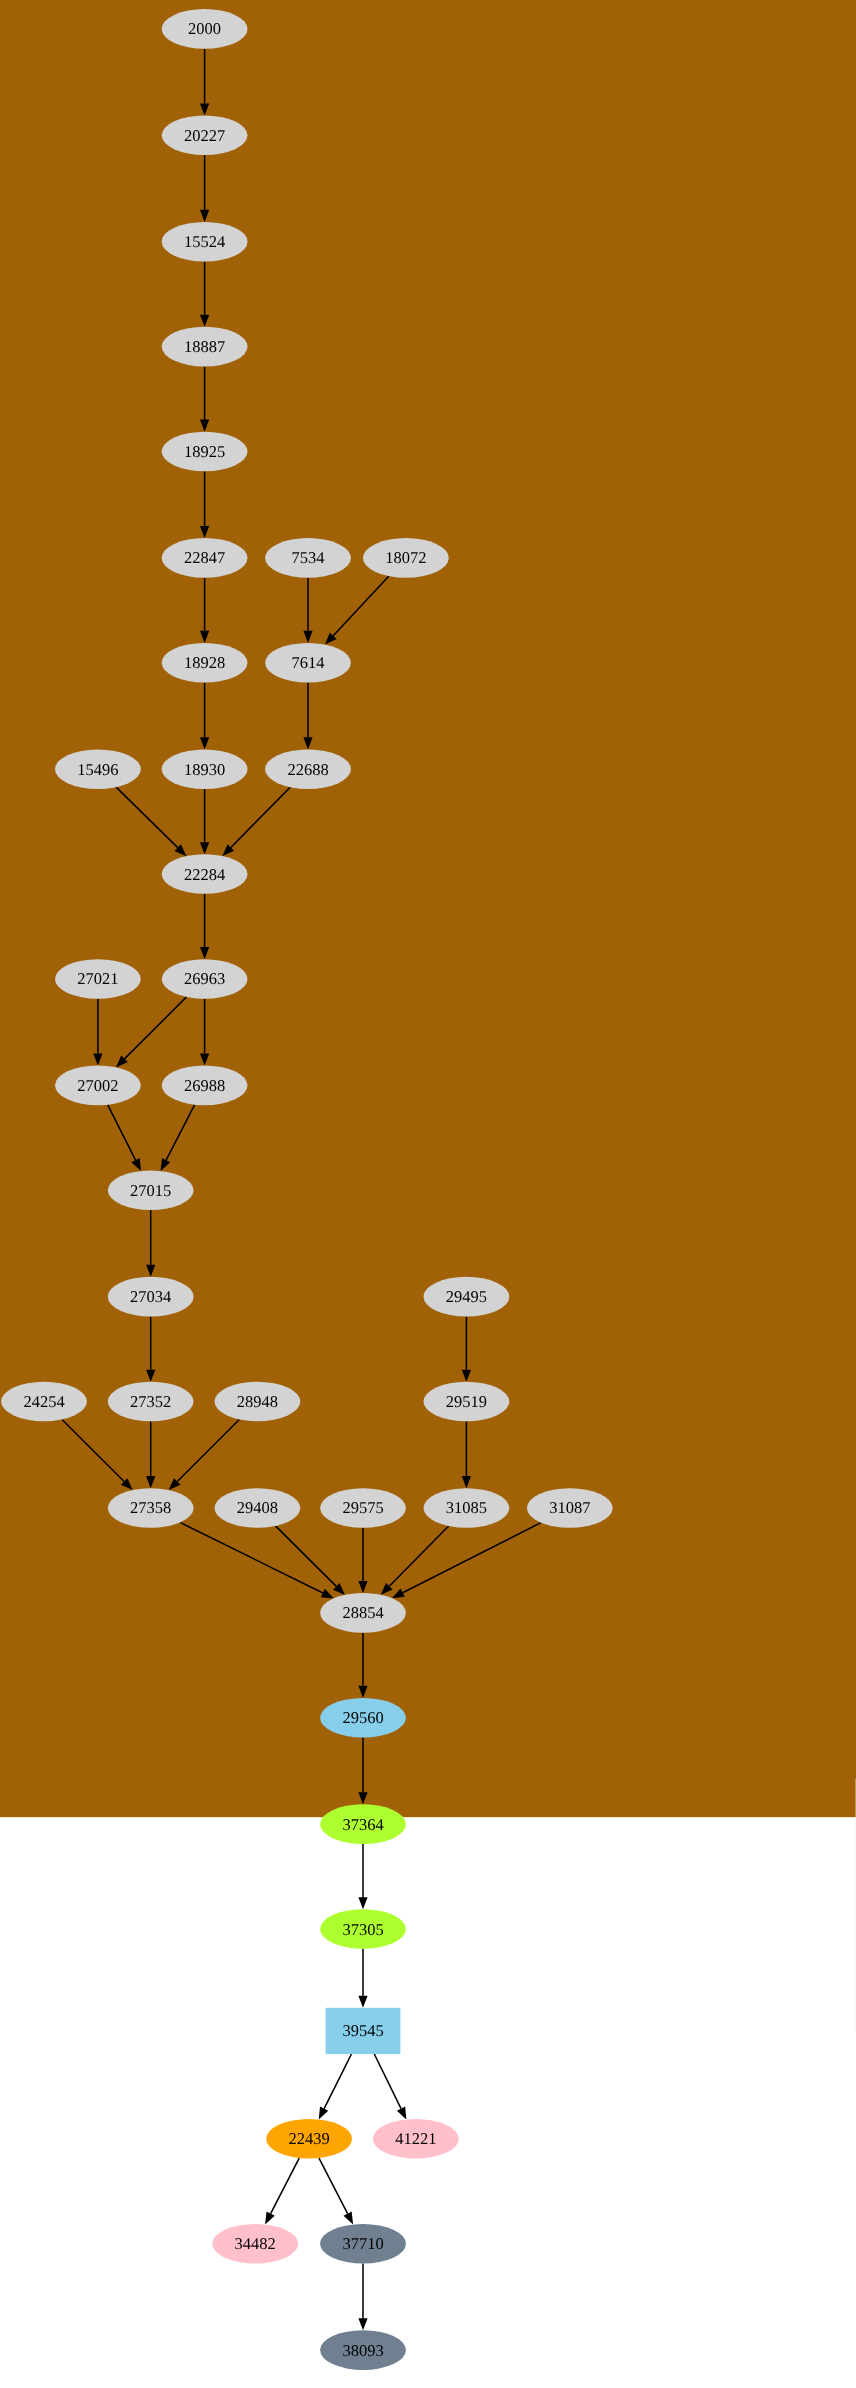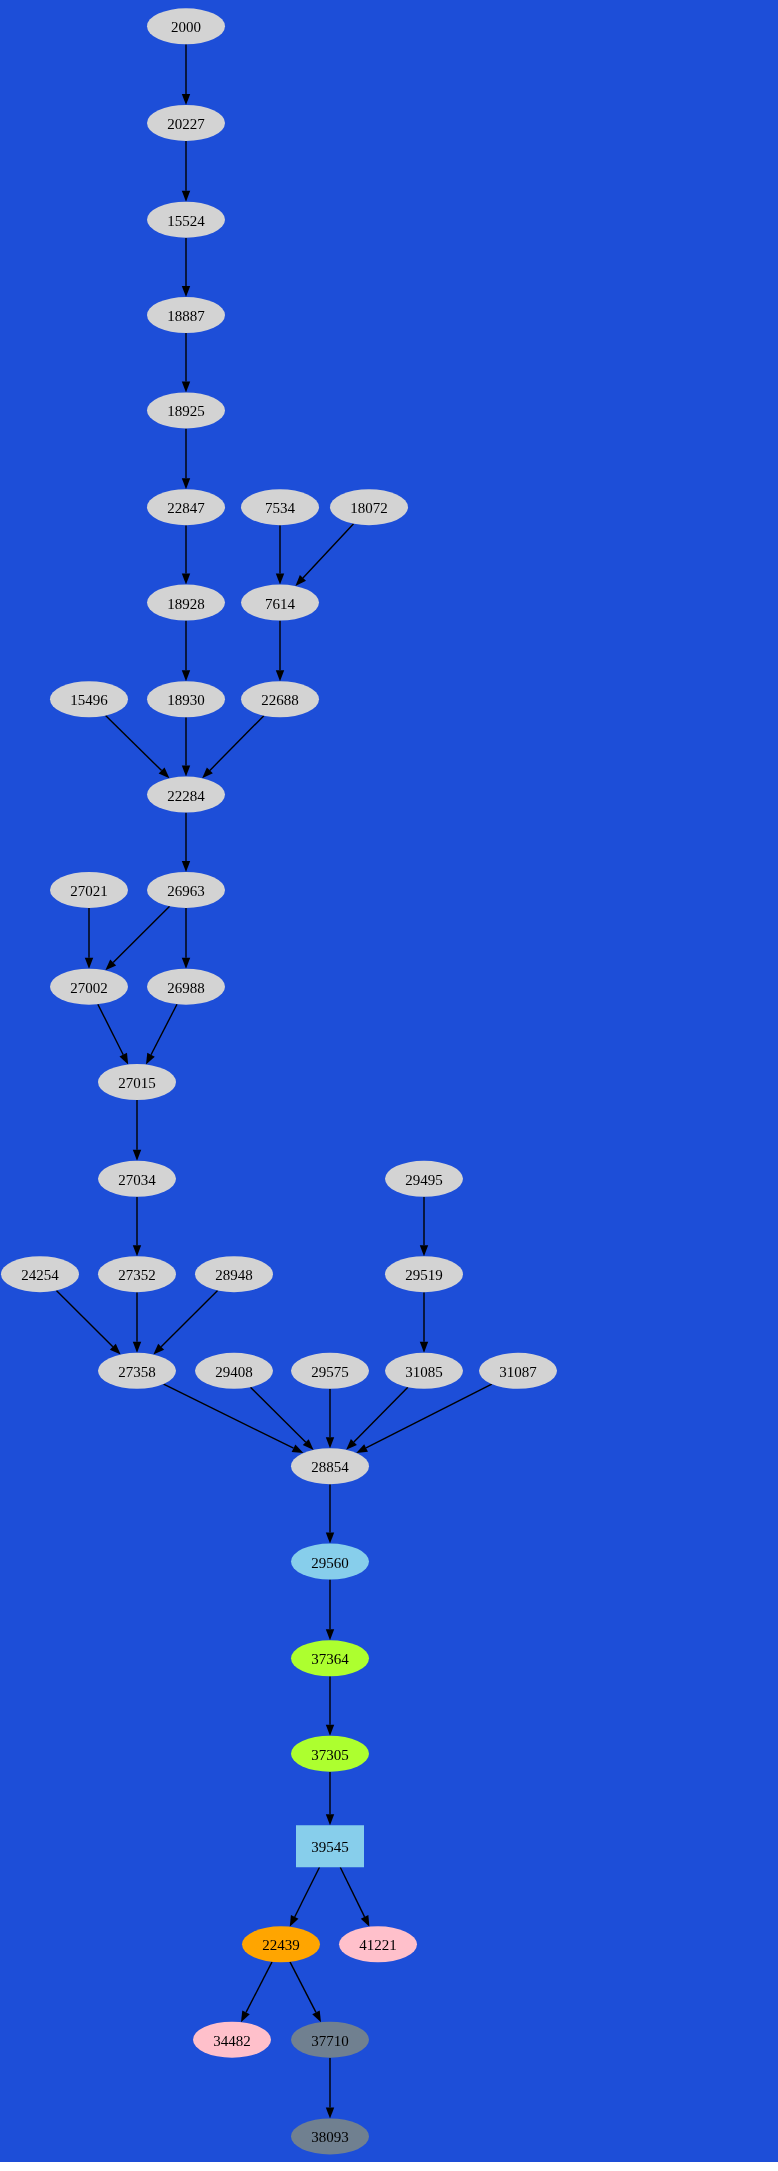--- a/index.html
+++ b/index.html
@@ -9,22 +9,22 @@
   }
   body {
     width: 778px;
     height: 2171px;
     font-family: "Liberation Serif", "DejaVu Serif", serif;
     overflow: hidden;
   }
   #graph-root {
     position: relative;
     width: 778px;
-    height: 2162px;
-    background: #1d4ed8;
+    height: 1652px;
+    background: #a16207;
   }
   svg#graph-canvas {
     display: block;
     width: 778px;
     height: 2171px;
   }
   .node-shape {
     stroke: none;
   }
   .node-label {

